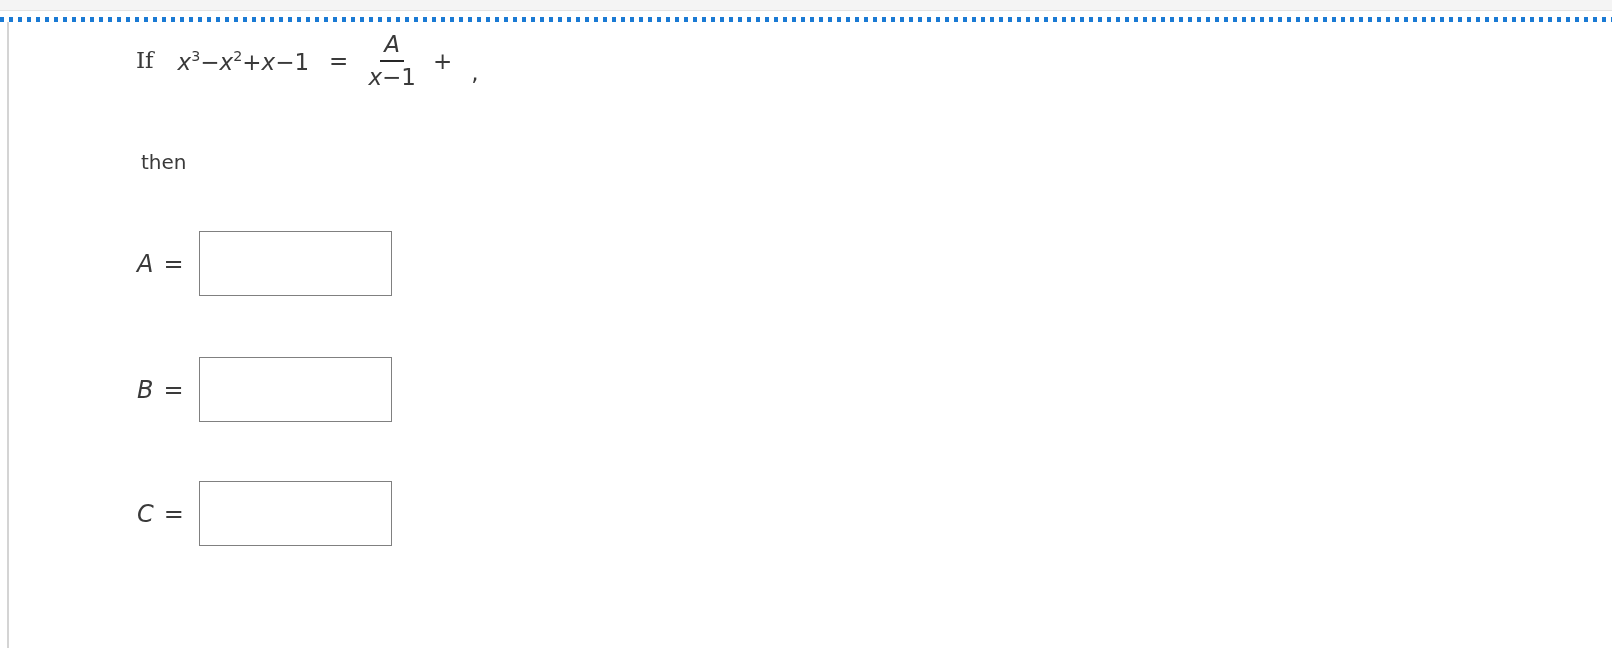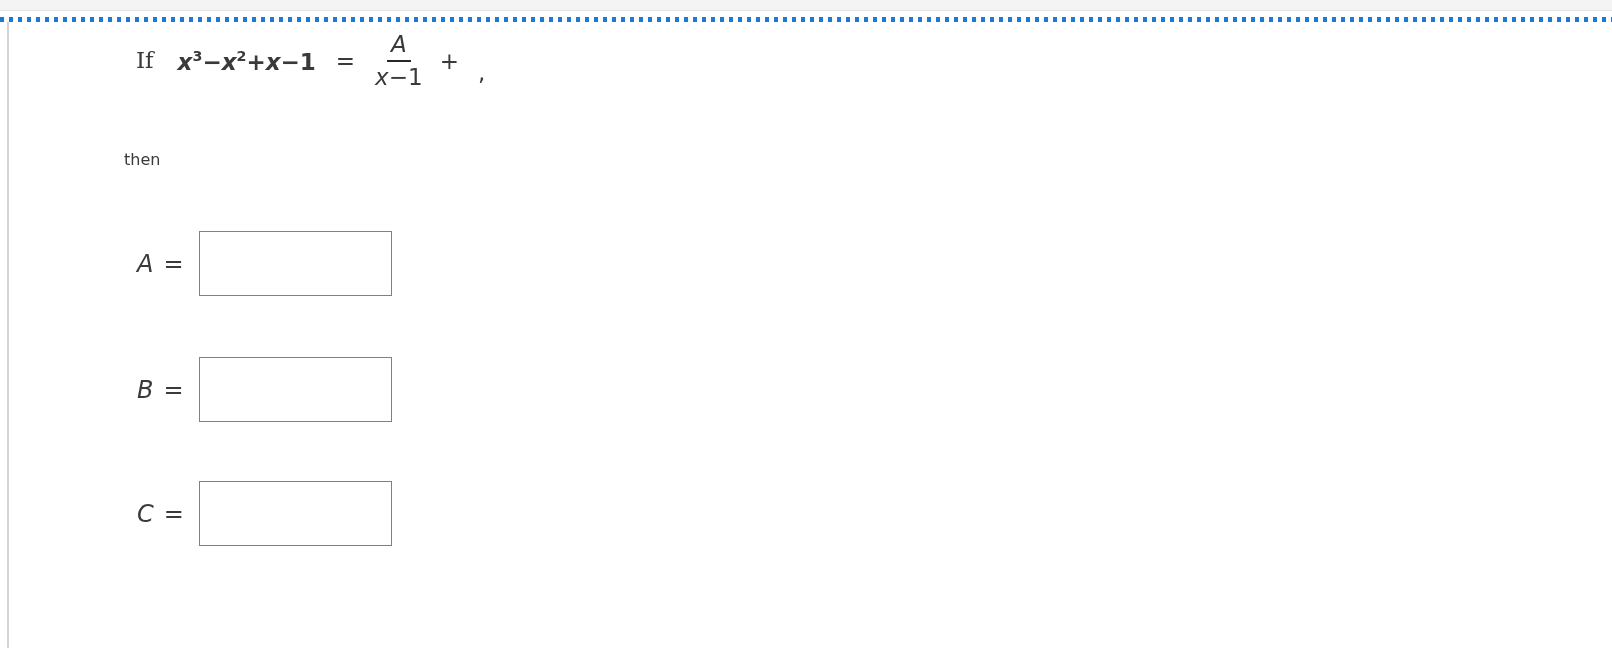--- a/index.html
+++ b/index.html
@@ -81,21 +81,21 @@
     white-space: nowrap;
   }
   .frac .num {
     border-bottom: 2px solid #262626;
     padding-bottom: 2px;
   }
   .frac .den {
     padding-top: 3px;
   }
   .frac-main .num { font-weight: 600; color: #1e1e1e; }
-  .frac-main .den { font-weight: 700; color: #3a3a3a; }
+  .frac-main .den { font-weight: 400; color: #3a3a3a; }
   .frac-a .num,
   .frac-a .den,
   .frac-bc .num,
   .frac-bc .den { font-weight: 400; color: #3a3a3a; }
 
   .op {
     font-size: 23px;
     color: #3a3a3a;
     padding: 0 13px;
     line-height: 1;
@@ -111,23 +111,23 @@
   .mi { font-style: italic; }
   sup {
     font-size: 0.62em;
     vertical-align: super;
     line-height: 0;
   }
 
   
   .then-word {
     position: absolute;
-    left: 124px;
+    left: 141px;
     top: 128px;
-    font-size: 16px;
+    font-size: 20px;
     color: #3a3a3a;
   }
 
   
   .answer-row {
     position: absolute;
     left: 137px;
     display: flex;
     align-items: center;
   }

